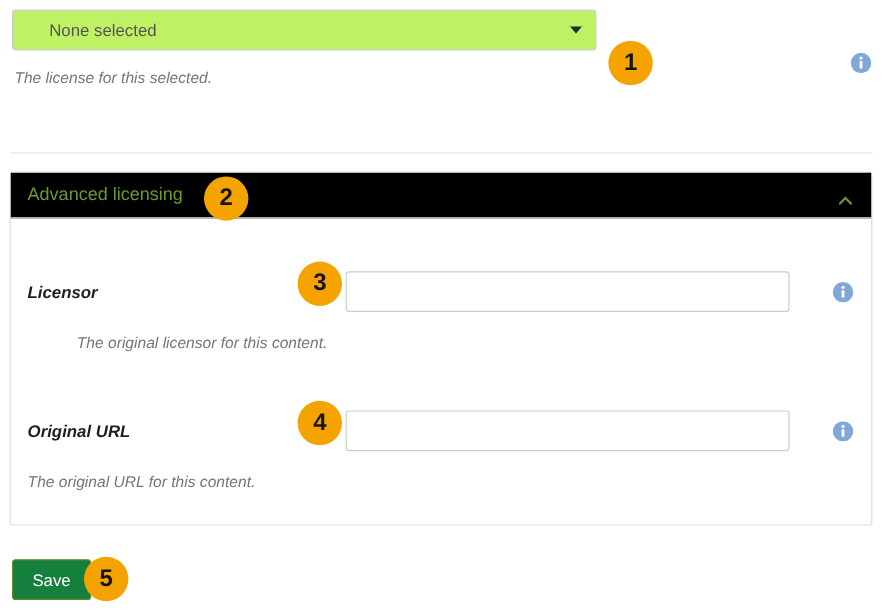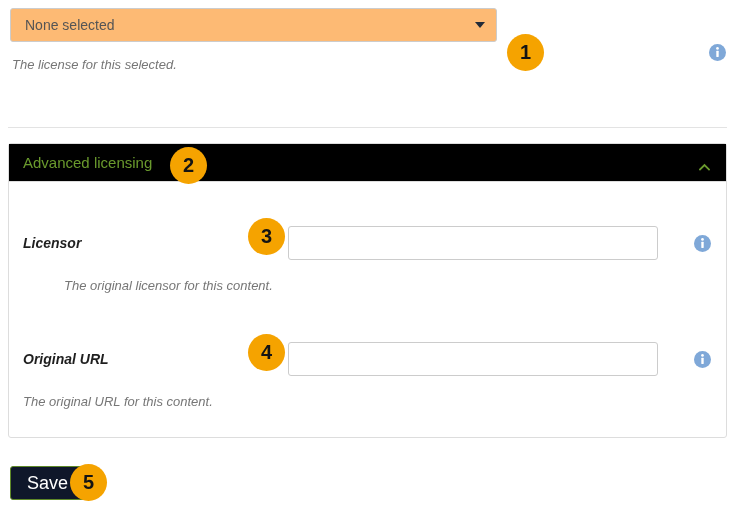--- a/index.html
+++ b/index.html
@@ -46,22 +46,22 @@
     position: relative;
     width: 487px;
     height: 34px;
   }
   .select-box {
     box-sizing: border-box;
     width: 487px;
     height: 34px;
     border: 1px solid #cccccc;
     border-radius: 3px;
-    background: #fdba74;
-    padding: 0 30px 0 14px;
+    background: #bef264;
+    padding: 0 30px 0 30px;
     display: flex;
     align-items: center;
     font-size: 14px;
     color: #555555;
     cursor: pointer;
   }
   .select-arrow {
     position: absolute;
     right: 12px;
     top: 50%;
@@ -170,26 +170,26 @@
     cursor: pointer;
   }
 
   
   .save-button {
     position: absolute;
     left: 10px;
     top: 466px;
     box-sizing: border-box;
     padding: 8px 16px;
-    background: #0f172a;
+    background: #15803d;
     border: 1px solid #5e8828;
     border-radius: 3px;
     color: #ffffff;
     font-family: "Liberation Sans", sans-serif;
-    font-size: 18px;
+    font-size: 14px;
     line-height: 16px;
     cursor: pointer;
   }
 
   
   .step-badge {
     position: absolute;
     width: 37px;
     height: 37px;
     border-radius: 50%;

